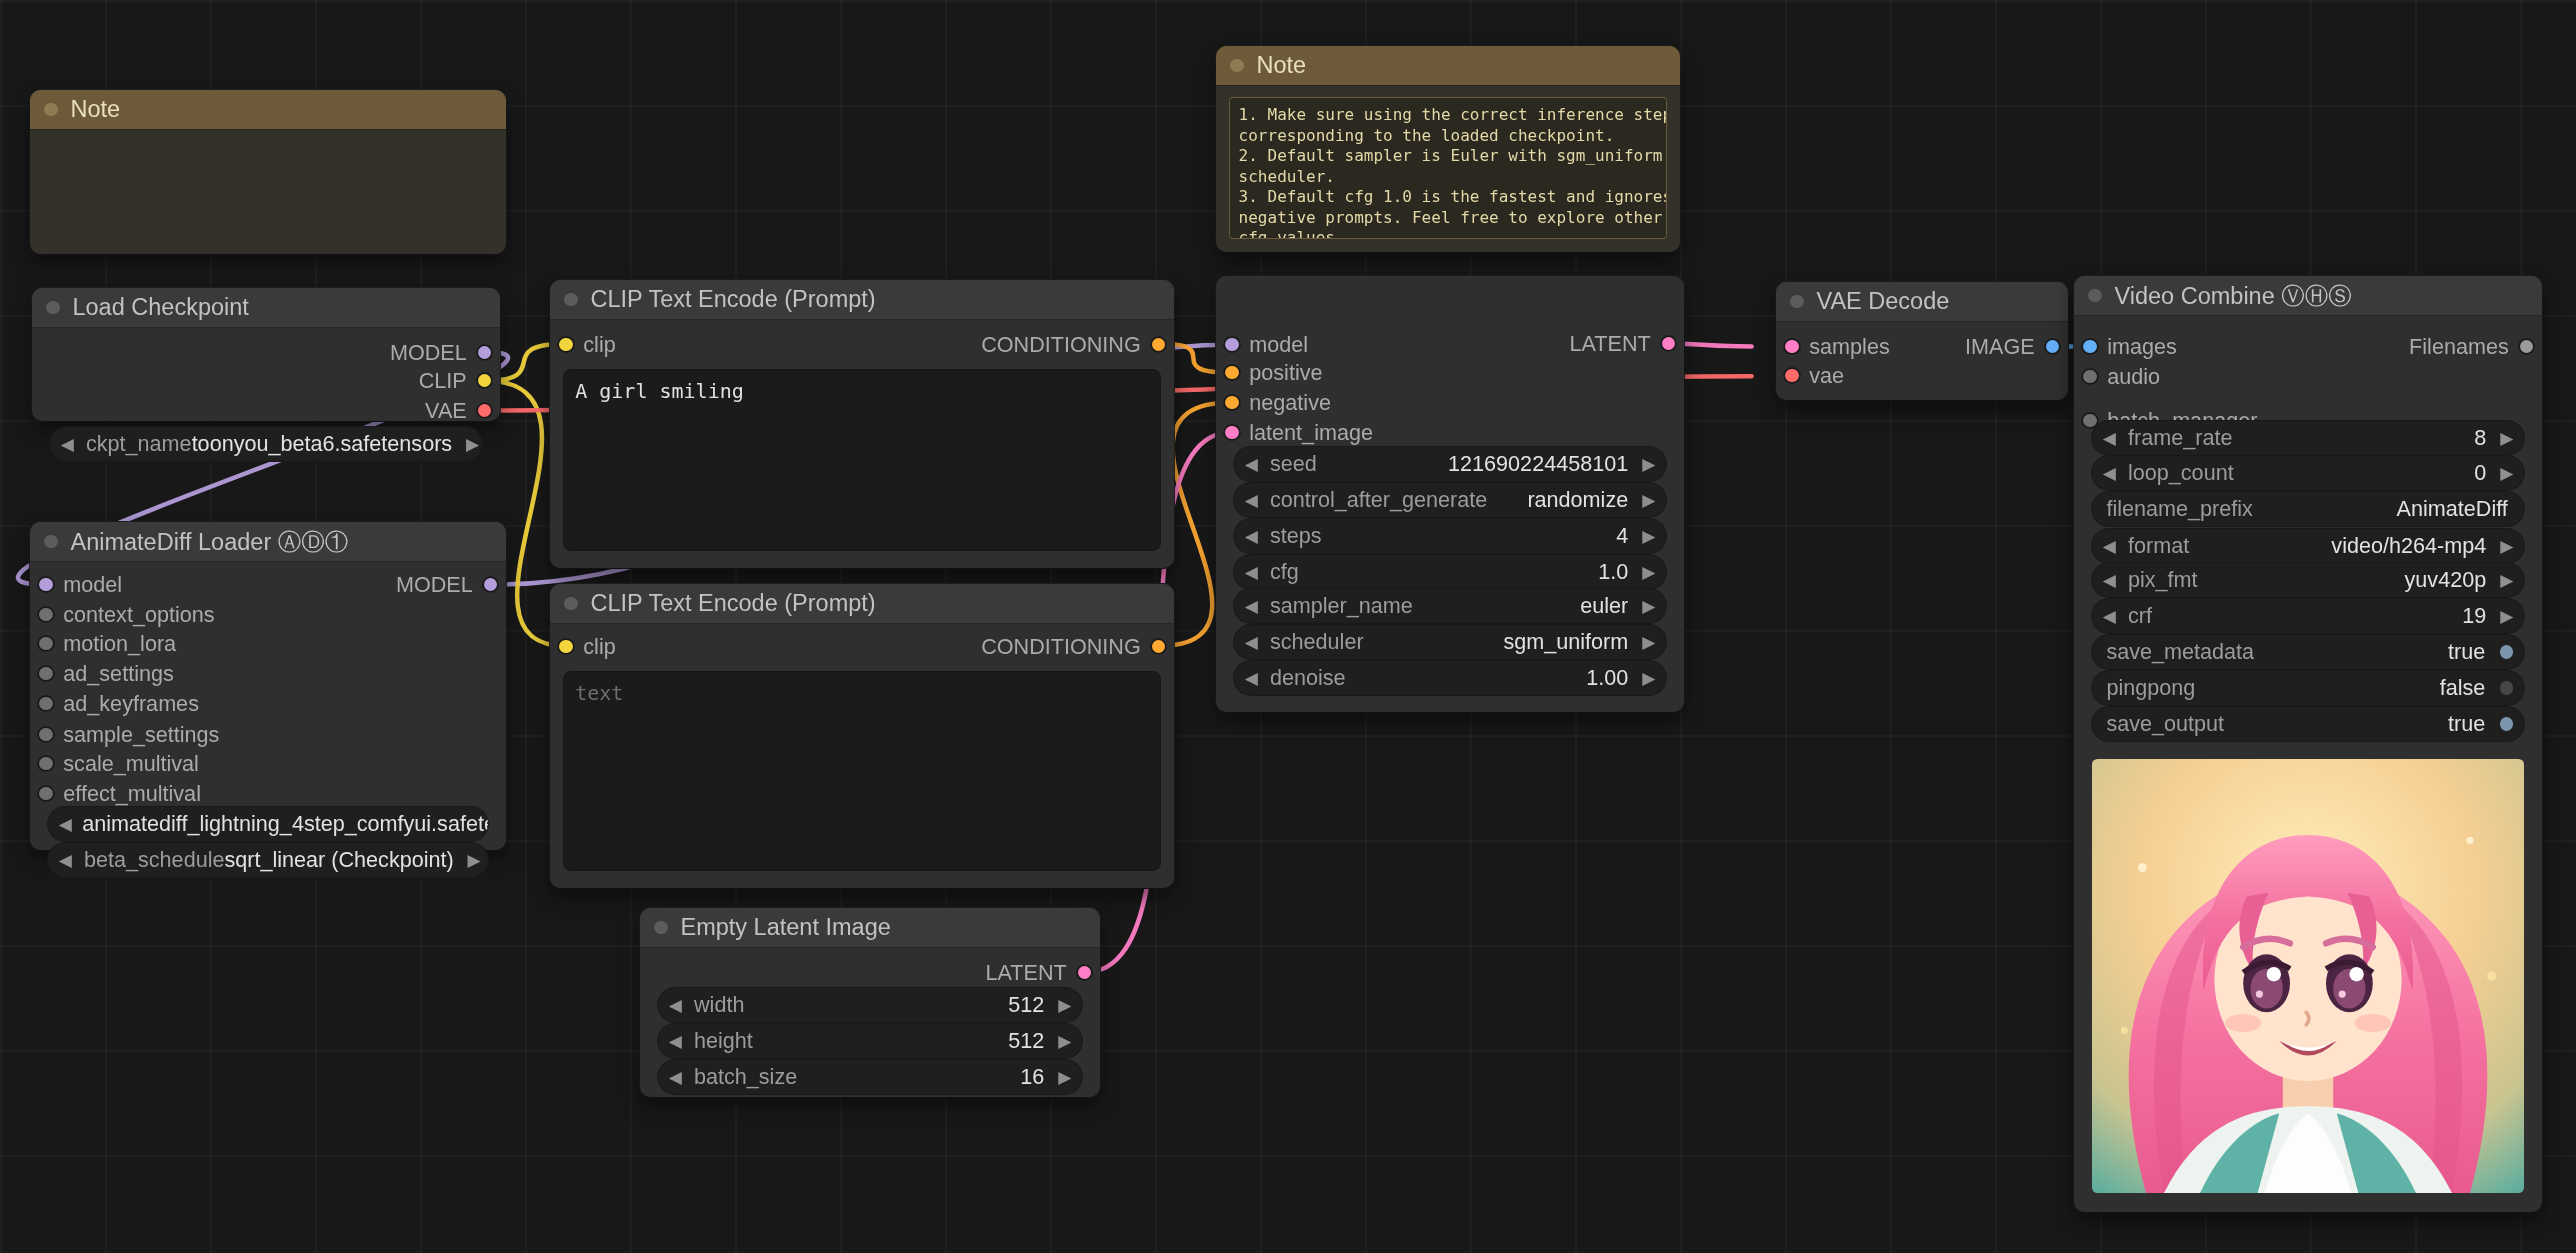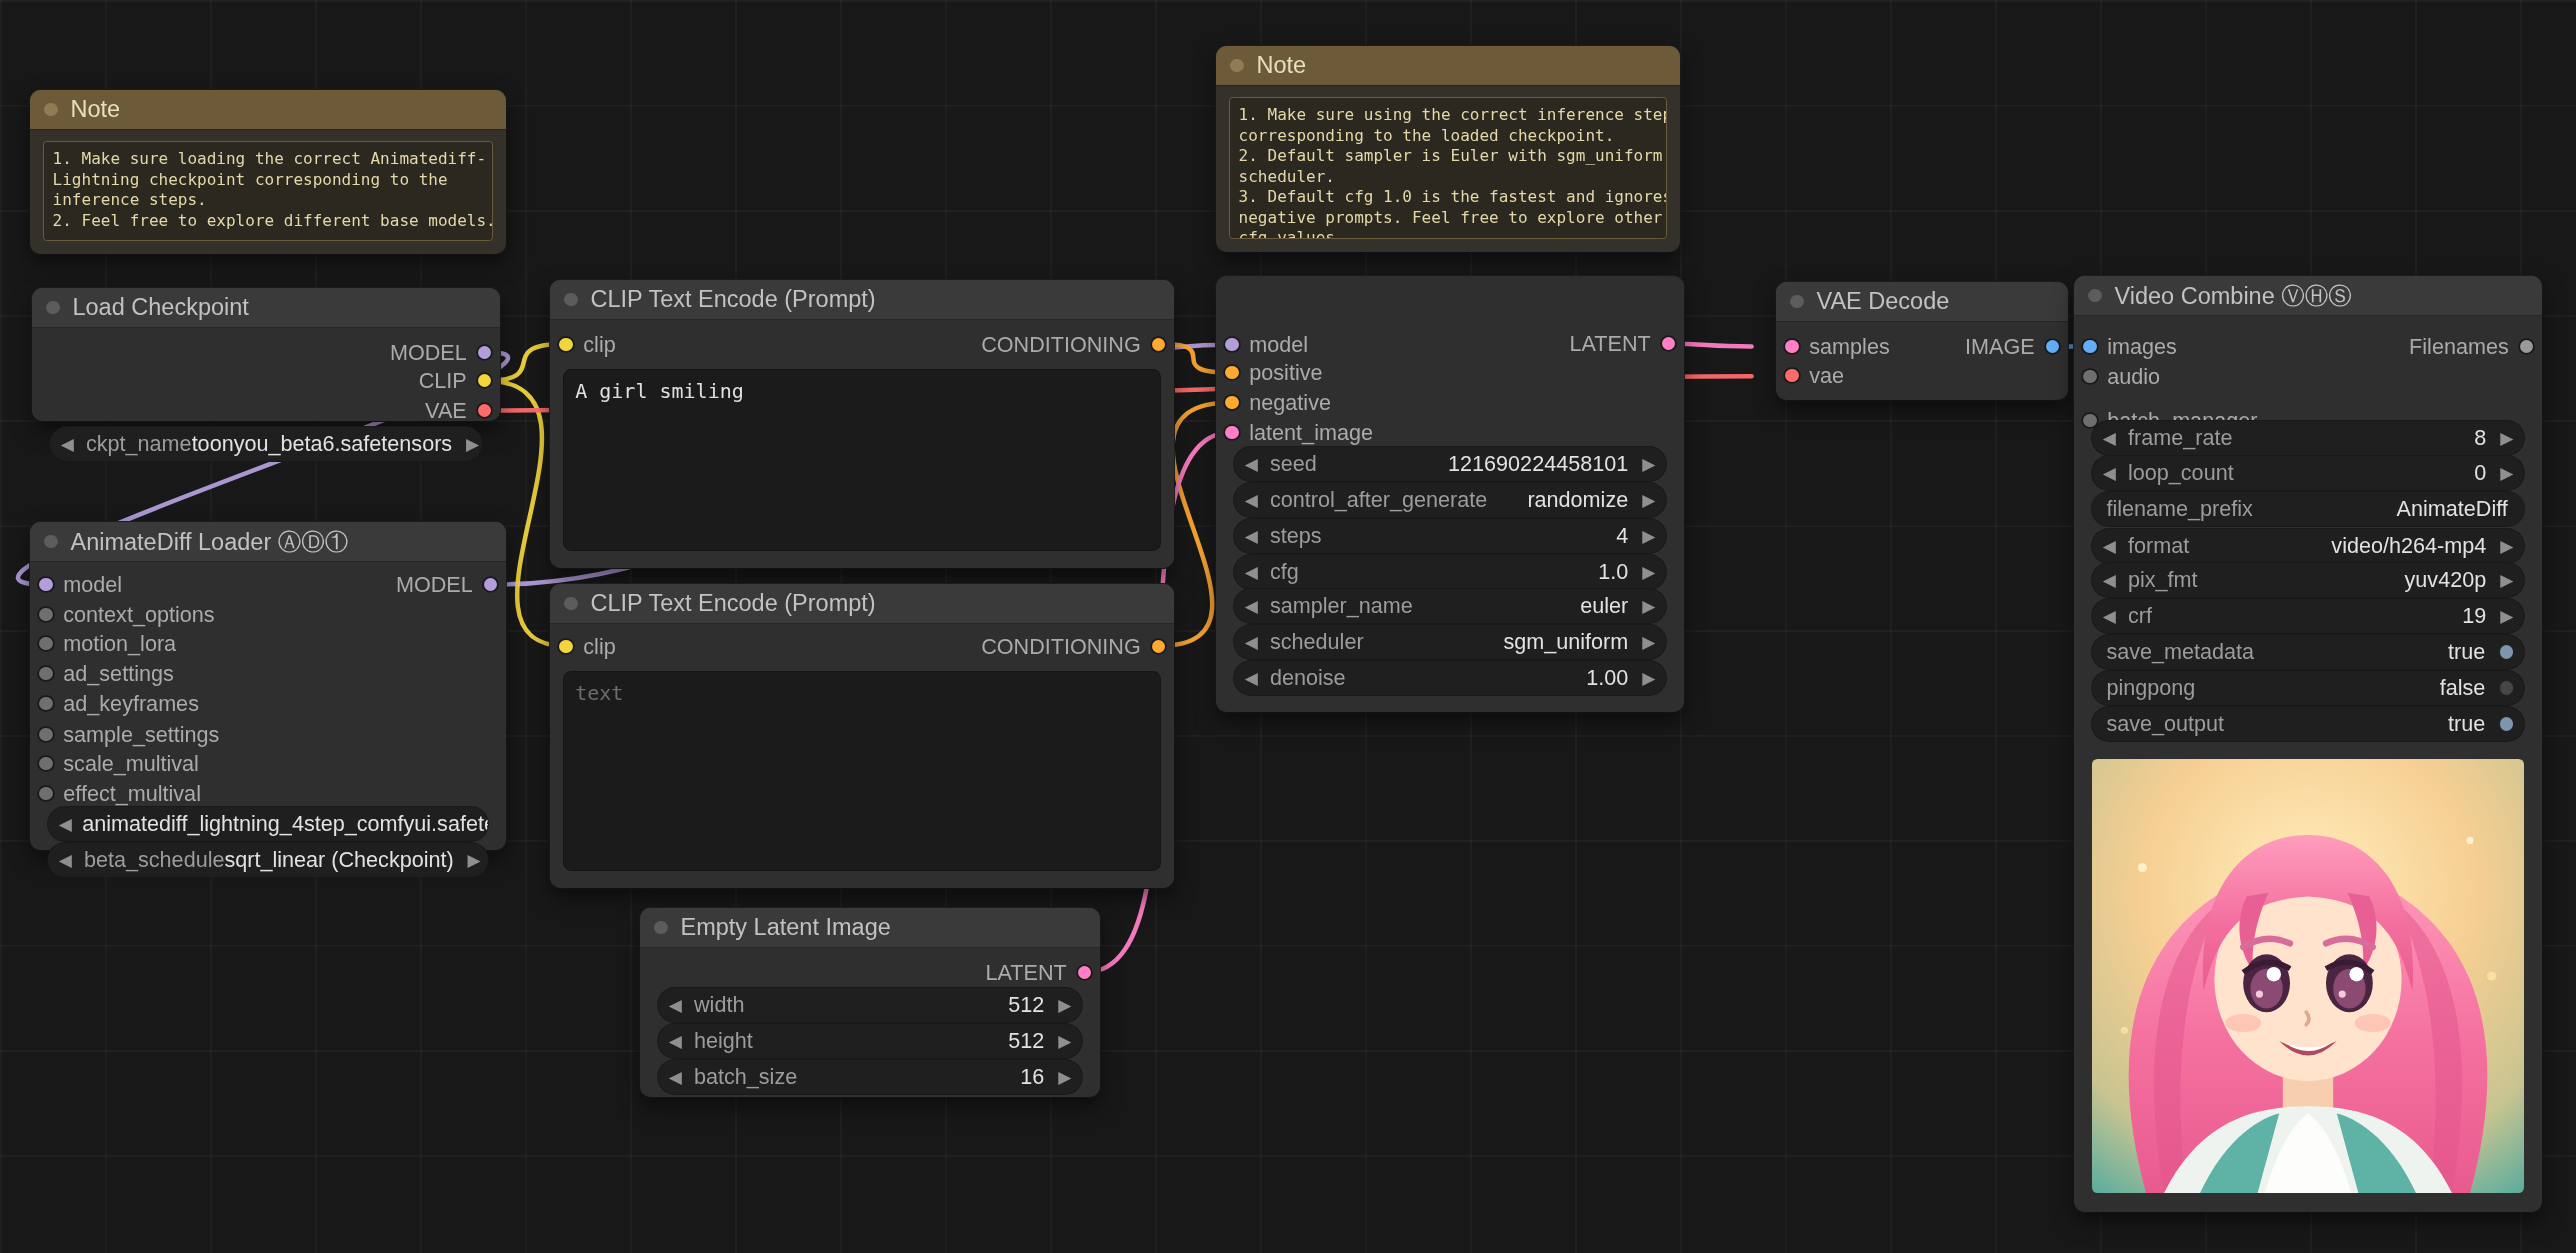--- a/index.html
+++ b/index.html
@@ -90,24 +90,20 @@
     <path class="w-latent" d="M1850,381 C1895,381 1890,384 1942,384"></path>
     <path class="w-image" d="M2232,384 C2262,384 2276,384 2316,384"></path>
     <circle cx="2274" cy="384" r="7" fill="#62aef7"></circle>
   </svg>
 
   <div class="node note" style="left:30px;top:90px;width:476px;height:164px;">
     <div class="node-header">
       <span class="cdot"></span>
       <span>Note</span>
     </div>
-    <div class="note-text">1. Make sure loading the correct Animatediff-
-Lightning checkpoint corresponding to the
-inference steps.
-2. Feel free to explore different base models.</div>
   </div>
 
   <div class="node note" style="left:1216px;top:46px;width:464px;height:206px;">
     <div class="node-header">
       <span class="cdot"></span>
       <span>Note</span>
     </div>
     <div class="note-text">1. Make sure using the correct inference step
 corresponding to the loaded checkpoint.
 2. Default sampler is Euler with sgm_uniform

